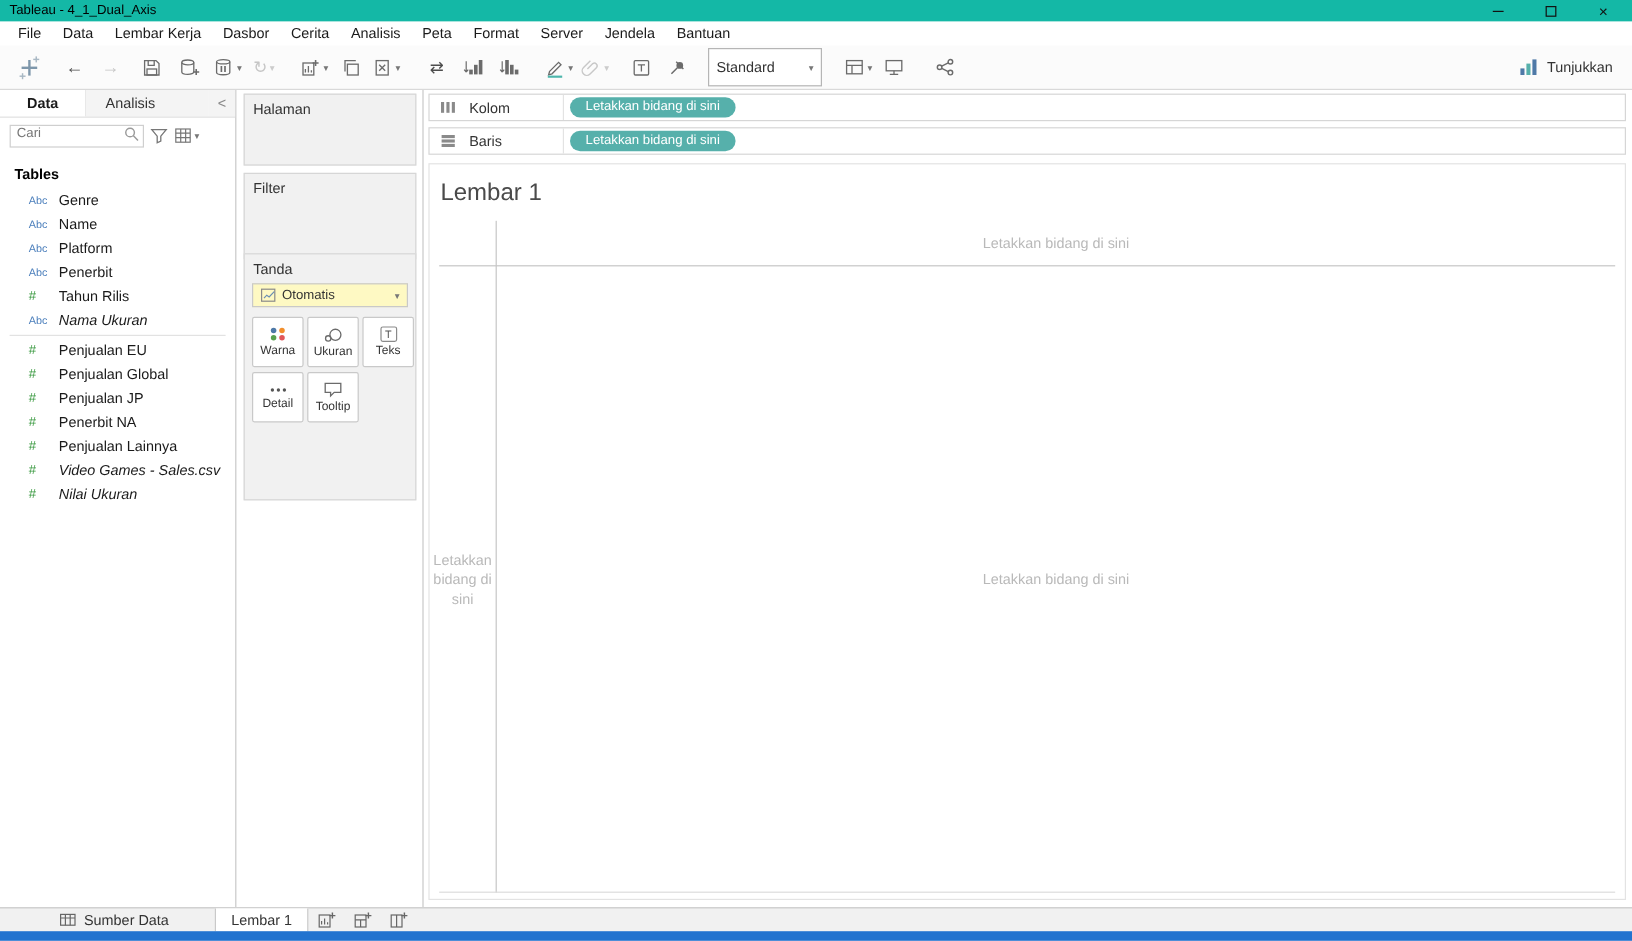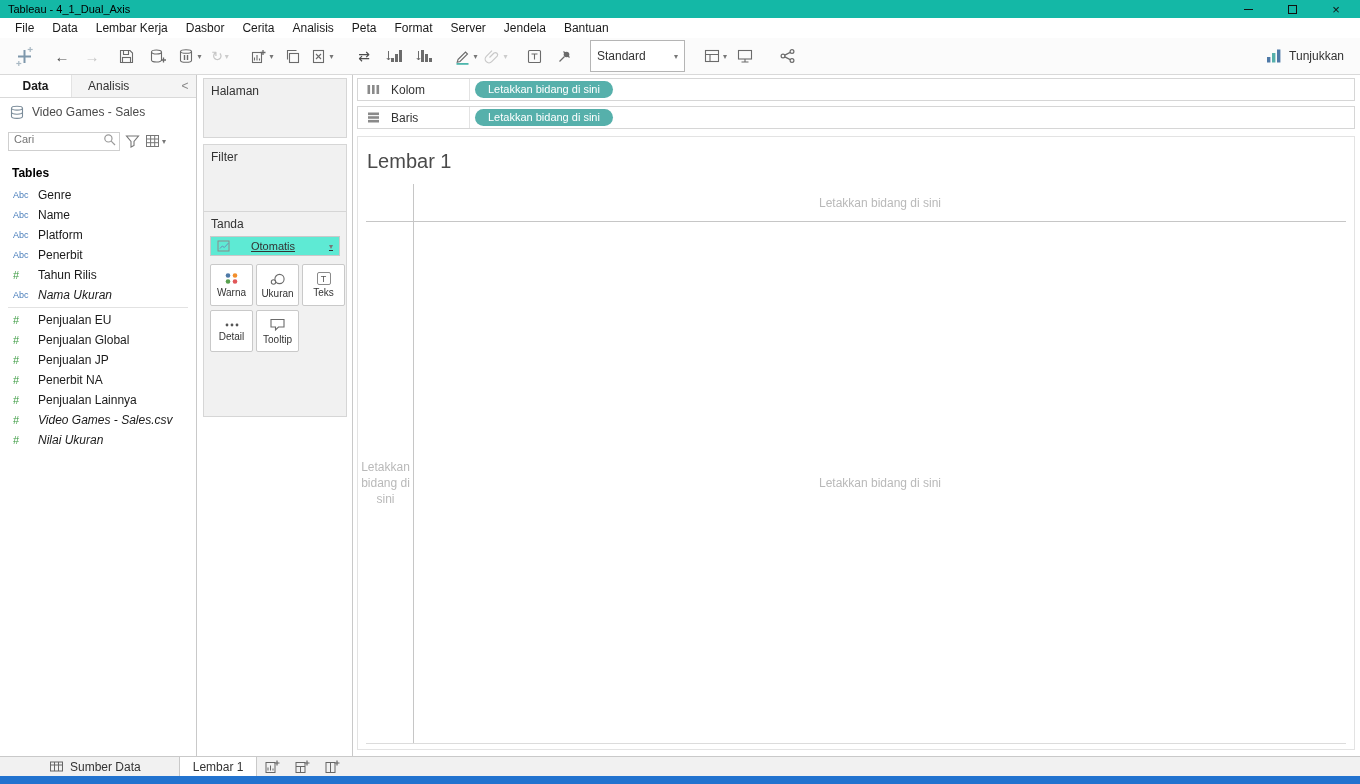--- a/index.html
+++ b/index.html
@@ -44,36 +44,36 @@
   .tab-data { width:72px; display:flex; align-items:center; justify-content:center; font-weight:bold; background:#fff; border-right:1px solid #e3e3e3; }
   .tab-analisis { flex:1; display:flex; align-items:center; padding-left:16px; background:#f4f4f4; color:#333; }
   .tab-collapse { width:22px; display:flex; align-items:center; justify-content:center; background:#f4f4f4; color:#888; }
   .ds-row { height:28px; display:flex; align-items:center; gap:7px; padding-left:9px; color:#4a4a4a; }
   .search-row { height:30px; display:flex; align-items:center; gap:5px; padding:0 6px 0 8px; }
   .search-box { width:112px; height:19px; border:1px solid #cfcfcf; background:#fff; display:flex; align-items:flex-start; }
   .search-input { border:none; outline:none; flex:1; min-width:0; font-size:11px; padding-left:5px; color:#333; font-family:inherit; background:transparent; }
   .search-box svg { margin-right:3px; flex:0 0 auto; }
   .icon-btn { display:flex; align-items:center; justify-content:center; }
   .tables-header { padding:10px 0 5px 12px; font-weight:bold; color:#000; }
-  .field-row { height:20px; display:flex; align-items:center; padding-left:13px; gap:3px; }
+  .field-row { height:20px; display:flex; align-items:center; padding-left:24px; gap:3px; }
   .field-icon { flex:0 0 22px; text-align:left; }
   .fi-abc { color:var(--c-dimension-blue,#4a7ebb); font-size:9px; }
   .fi-num { color:var(--c-measure-green,#3f9c45); font-size:11px; }
   .field-label { color:#1a1a1a; white-space:nowrap; }
   .it { font-style:italic; }
   .fields-sep { height:1px; background:#e2e2e2; margin:2px 8px; }
 
   
   .cards-col { position:absolute; top:0; left:198px; width:155px; height:100%; border-right:1px solid #c9c9c9; background:#fff; }
   .card { position:absolute; left:5px; right:5px; border:1px solid #d6d6d6; background:#f1f1f1; }
   .card-pages { top:3px; height:60px; }
   .card-filters { top:69px; height:72px; }
   .card-marks { top:136px; height:206px; }
   .card-title { padding:5px 7px 2px; color:#333; }
-  .mark-type { margin:3px 6px 6px; height:20px; background:#5eead4; border:1px solid #c9c9c9; display:flex; align-items:center; gap:21px; padding:0 6px; font-size:11px; color:#333;text-decoration:underline; }
+  .mark-type { margin:3px 6px 6px; height:20px; background:#fef9c3; border:1px solid #c9c9c9; display:flex; align-items:center; gap:5px; padding:0 6px; font-size:11px; color:#333; }
   .mark-type .tb-caret { margin-left:auto; }
   .marks-grid { display:grid; grid-template-columns:repeat(3,43px); gap:4px 3px; padding:2px 6px; }
   .mark-btn { height:42px; background:#fff; border:1px solid #c9c9c9; border-radius:2px; display:flex; flex-direction:column; align-items:center; justify-content:center; gap:2px; font-size:10px; color:#333; }
   .box-t { width:14px; height:13px; border:1px solid #8a8a8a; border-radius:2px; font-size:9px; display:flex; align-items:center; justify-content:center; color:#555; }
 
   
   .work-area { position:absolute; top:0; left:354px; right:0; height:100%; }
   .shelf { position:absolute; left:3px; right:5px; height:23px; background:#fff; border:1px solid #d6d6d6; display:flex; align-items:center; }
   .shelf-cols { top:3px; } .shelf-rows { top:31px; }
   .shelf-head { width:112px; align-self:stretch; display:flex; align-items:center; gap:10px; padding-left:8px; border-right:1px solid #e3e3e3; color:#333; }
@@ -304,28 +304,20 @@
     </div>
   </div>
 
   <div class="main">
 
     <div class="left-panel">
       <div class="panel-tabs">
         <div class="tab-data">Data</div>
         <div class="tab-analisis">Analisis</div>
         <div class="tab-collapse">&lt;</div>
-      </div>
-      <div class="ds-row">
-        <svg width="16" height="15" viewBox="0 0 16 15" fill="none" stroke="#7a8b99" stroke-width="1.1">
-          <ellipse cx="8" cy="3.2" rx="5.5" ry="1.9"></ellipse>
-            <path d="M2.5 3.2v8.3c0 1.05 2.5 1.9 5.5 1.9s5.5-.85 5.5-1.9V3.2"></path>
-            <path d="M2.5 7.3c0 1.05 2.5 1.9 5.5 1.9s5.5-.85 5.5-1.9"></path>
-        </svg>
-        <span>Video Games - Sales</span>
       </div>
       <div class="search-row">
         <div class="search-box">
           <input class="search-input" placeholder="Cari" style="">
           <svg width="13" height="13" viewBox="0 0 13 13" fill="none" stroke="#9a9a9a" stroke-width="1.2">
             <circle cx="5.4" cy="5.4" r="3.6"></circle>
               <path d="M8.2 8.2L12 12"></path>
           </svg>
         </div>
         <div class="icon-btn">

